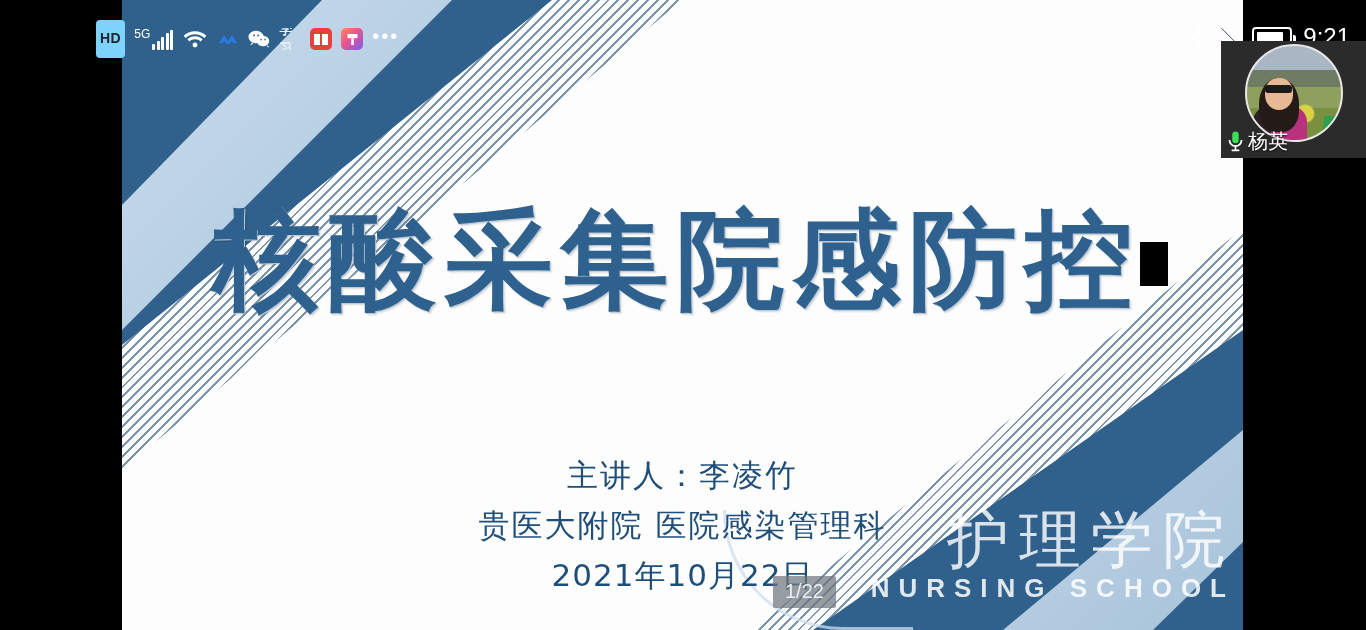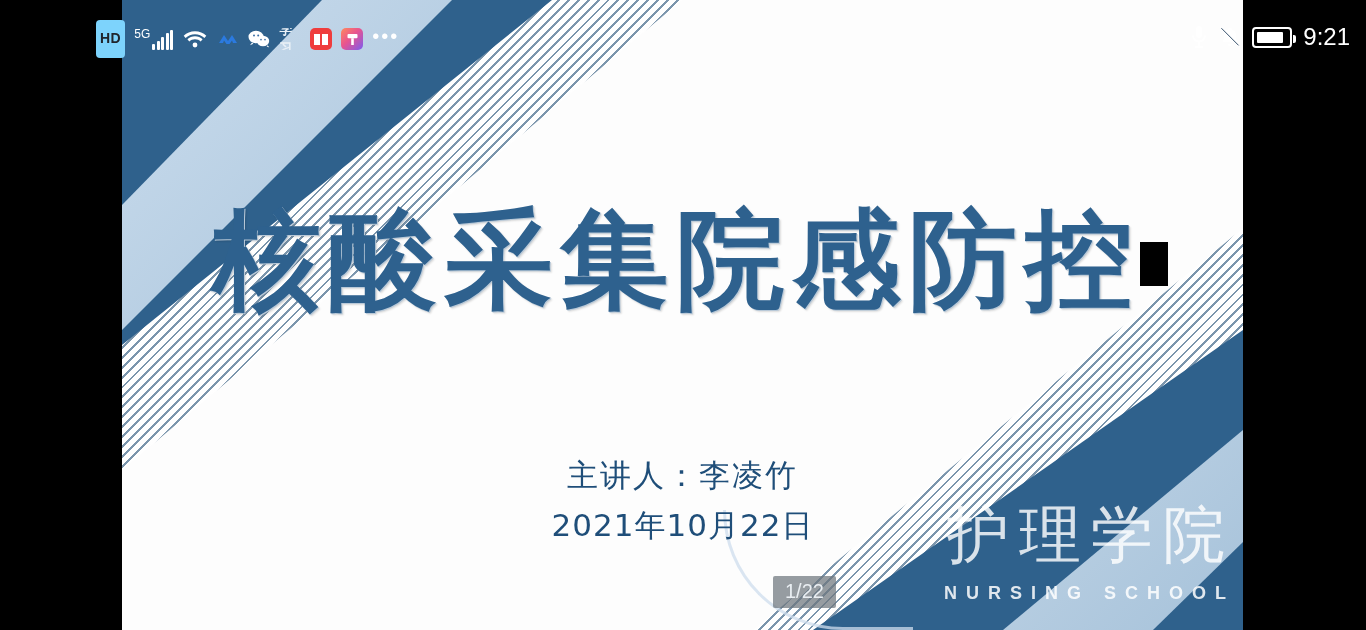--- a/index.html
+++ b/index.html
@@ -64,22 +64,22 @@
   .watermark{
     position:absolute; right:8px; bottom:26px; width:420px;
     text-align:right; pointer-events:none; user-select:none;
   }
   .wm-cn{
     font-family:"DejaVu Sans",sans-serif;
     font-size:62px; color:rgba(255,255,255,.82); letter-spacing:10px;
     line-height:1; white-space:nowrap;
   }
   .wm-en{
-    font-size:18px; color:rgba(255,255,255,.85); letter-spacing:9px;
-    font-weight:bold; margin-top:17px; white-space:nowrap;
+    font-size:26px; color:rgba(255,255,255,.85); letter-spacing:9px;
+    font-weight:bold; margin-top:2px; white-space:nowrap;
   }
 
   
   .slide-title{
     position:absolute; left:0; right:12px; top:198px; text-align:center;
     font-family:"DejaVu Sans",sans-serif;
     font-size:108px; font-weight:bold; color:#2e618e;
     letter-spacing:8px; line-height:1.15; white-space:nowrap;
     text-shadow:1px 1px 0 #b9c9d8, 2px 2px 2px rgba(0,0,0,.14);
   }
@@ -221,20 +221,21 @@
     <div class="watermark">
       <div class="wm-cn">护理学院</div>
       <div class="wm-en">NURSING SCHOOL</div>
     </div>
 
     <div class="slide-title">核酸采集院感防控</div>
     <div class="cursor-block"></div>
 
     <div class="subtitle">
       <div class="sub-line">主讲人：李凌竹</div>
+      <div class="sub-line">贵医大附院  医院感染管理科</div>
       <div class="sub-line date">2021年10月22日</div>
     </div>
 
     <div class="page-indicator">1/22</div>
   </div>
 
   <div class="statusbar">
 
     <div class="sb-left">
       <div class="hd-badge">HD</div>
@@ -308,14 +309,34 @@
         <line x1="2.4" y1="3.2" x2="19.6" y2="20.4" stroke="#36506b" stroke-width="1"></line>
       </svg>
 
       <div class="battery">
           <div class="fill"></div>
         </div>
       <div class="clock">9:21</div>
     </div>
   </div>
 
+  <div class="video-tile">
+    <div class="avatar">
+      <div class="av-person">
+        <div class="av-body"></div>
+        <div class="av-hair"></div>
+        <div class="av-face"></div>
+        <div class="av-glass"></div>
+      </div>
+      <div class="av-green"></div>
+    </div>
+    <div class="tile-name">
+      <svg class="mic-on" viewBox="0 0 18 24">
+        <rect x="5.5" y="1.5" width="7" height="13" rx="3.5" fill="#3ddc5b"></rect>
+        <path d="M2.4 11a6.6 6.6 0 0 0 13.2 0" stroke="#fff" stroke-width="1.9" fill="none"></path>
+        <rect x="8.1" y="17.2" width="1.8" height="4.6" fill="#fff"></rect>
+        <rect x="4.6" y="21.4" width="8.8" height="1.8" rx=".9" fill="#fff"></rect>
+      </svg>
+      <span>杨英</span>
+    </div>
+  </div>
 
 </div>
 
 </body></html>

